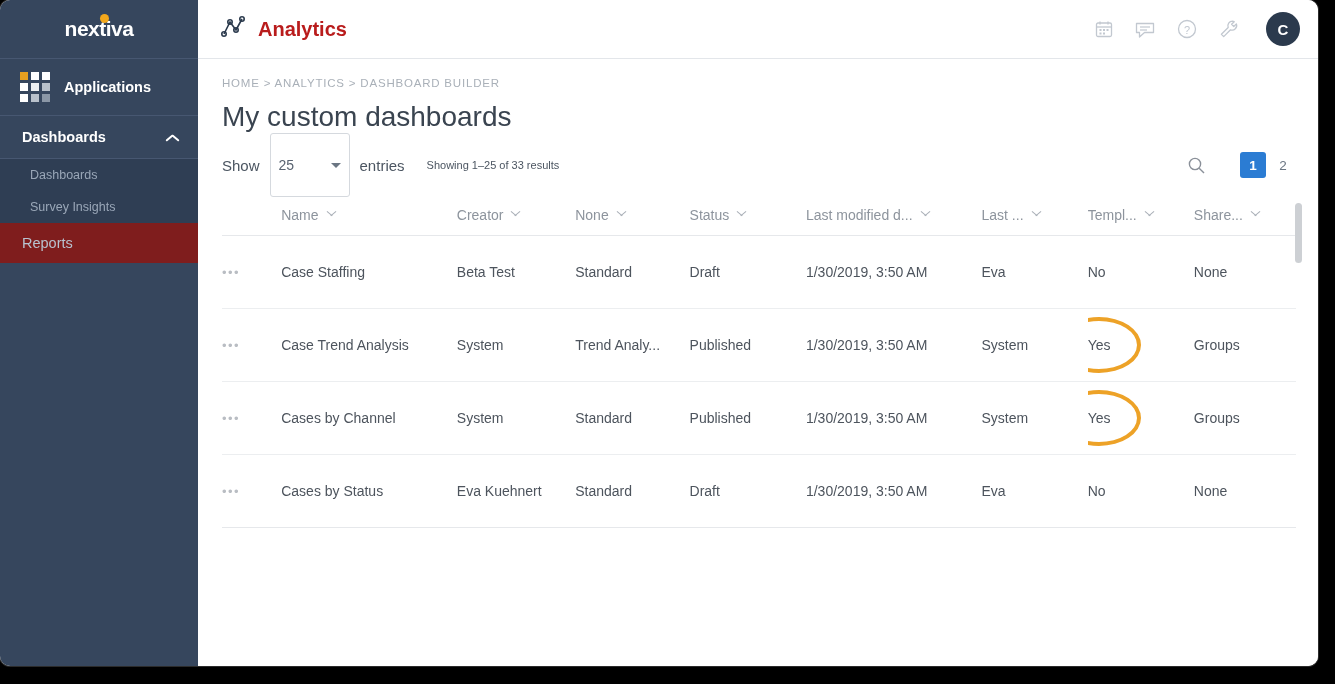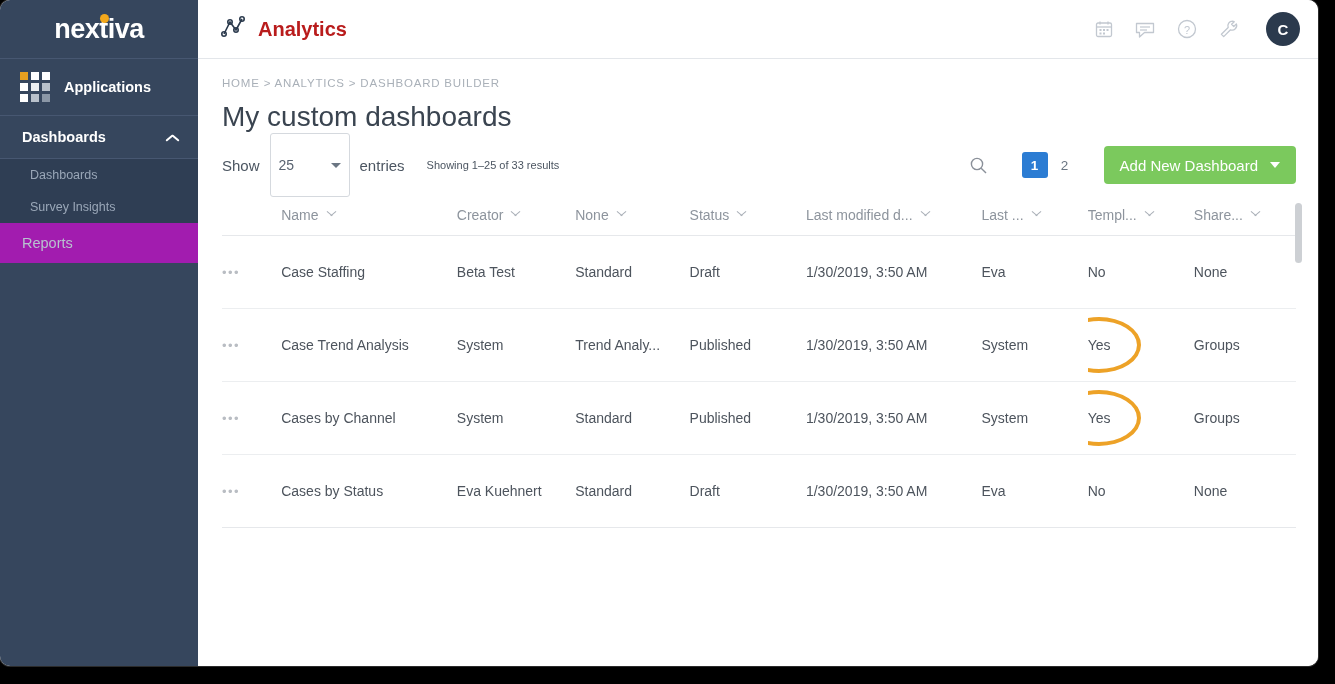--- a/index.html
+++ b/index.html
@@ -25,21 +25,21 @@
     background: #36465d;
   }
   .logo-wrap {
     height: 58px;
     display: flex; align-items: center; justify-content: center;
     border-bottom: 1px solid #475771;
     position: relative;
   }
   .logo-text {
     color: #ffffff;
-    font-size: 27px;
+    font-size: 21px;
     font-weight: 700;
     letter-spacing: -0.5px;
     position: relative;
     font-family: "Liberation Sans", sans-serif;
   }
   .logo-dot {
     position: absolute;
     width: 9px; height: 9px;
     border-radius: 50%;
     background: #f3a81c;
@@ -89,21 +89,21 @@
     background: #2a3849;
     color: #ffffff;
     font-weight: 700;
   }
   .nav-item-plain {
     height: 40px;
     display: flex; align-items: center;
     padding-left: 22px;
     color: #b8c2cf;
     font-size: 14.5px;
-    background: #a21caf;
+    background: #7f1d1d;
   }
   
   #main {
     position: absolute; left: 198px; top: 0;
     width: 1120px; height: 666px;
     background: #ffffff;
   }
   #topbar {
     height: 58px;
     display: flex; align-items: center;
@@ -373,24 +373,20 @@
             <circle cx="8" cy="8" r="5.6" fill="none" stroke="#8a9099" stroke-width="1.4"></circle>
             <line x1="12.2" y1="12.2" x2="17" y2="17" stroke="#8a9099" stroke-width="1.4"></line>
           </svg>
         </span>
         <span class="pg current">
           <span>1</span>
         </span>
         <span class="pg">
           <span>2</span>
         </span>
-        <button class="btn-primary">
-          <span>Add New Dashboard</span>
-          <span class="caret-w"></span>
-        </button>
       </div>
     </div>
 
     <div class="table-wrap">
       <div class="scrollbar-track"></div>
       <table class="grid">
         <colgroup>
           <col class="col-w-act">
             <col class="col-w-name">
             <col class="col-w-cre">

